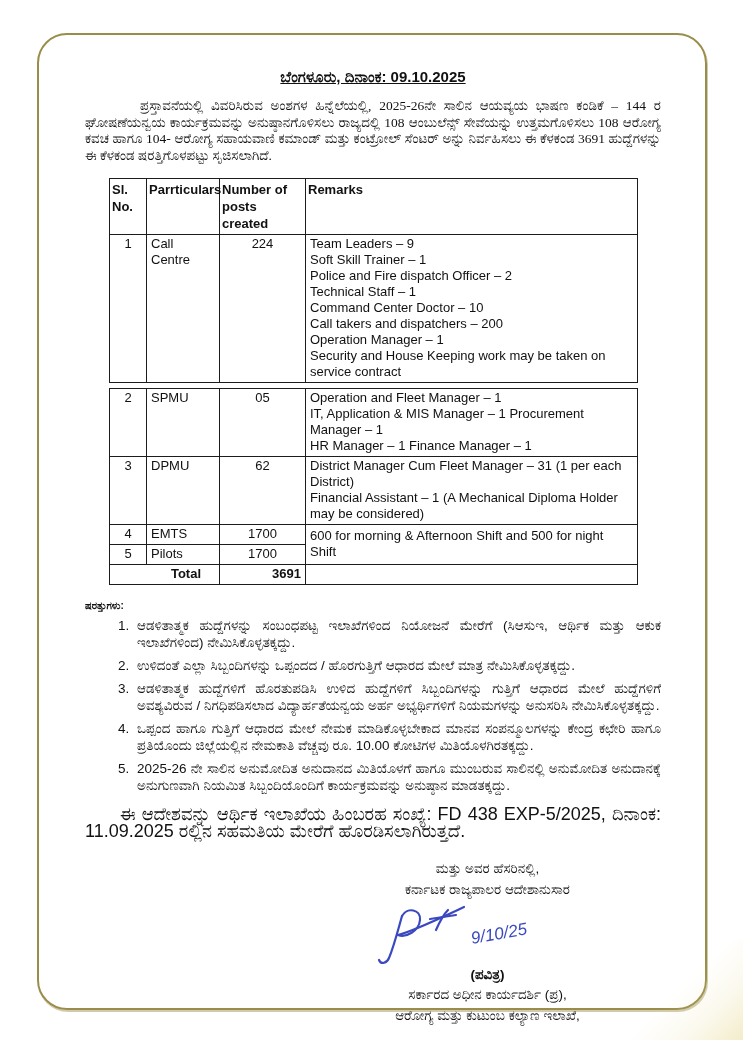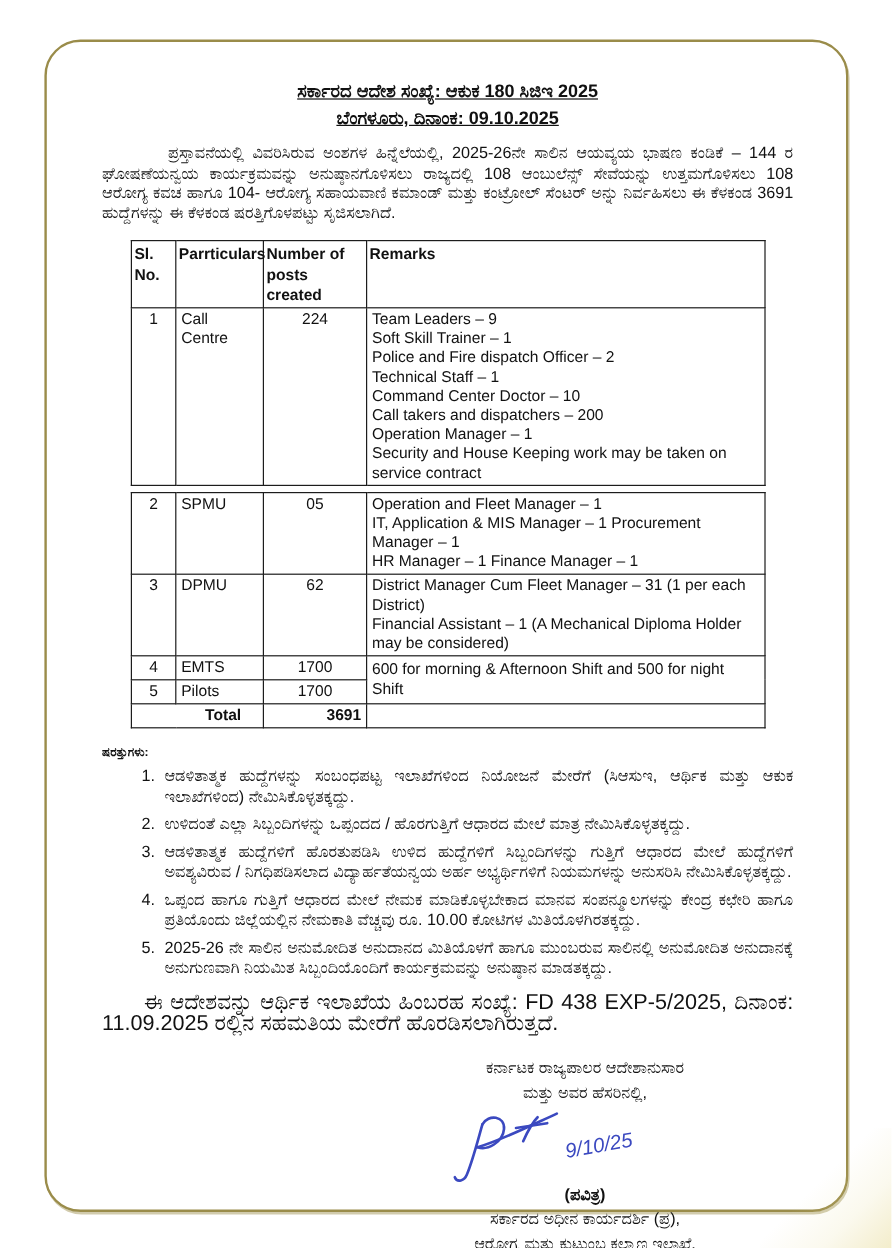--- a/index.html
+++ b/index.html
@@ -18,20 +18,21 @@
     position:absolute;right:0;bottom:0;width:110px;height:100px;
     background:linear-gradient(315deg, rgba(233,222,160,.55) 0%, rgba(233,222,160,.18) 28%, transparent 55%);
     pointer-events:none;
   }
   .content{position:absolute;left:85px;top:66px;width:576px;}
   .doc-head{text-align:center;font-weight:bold;font-size:15px;line-height:22px;}
   .doc-head div{text-decoration:underline;}
   .preamble{
     margin-top:10px;font-size:13.5px;line-height:16.5px;text-align:justify;
     text-indent:55px;
+    font-family:Liberation Serif, serif;
   }
   table{border-collapse:collapse;table-layout:fixed;margin-left:24px;width:528px;font-size:13px;}
   th,td{border:1.5px solid #1c1c1c;padding:1px 4px 2px 4px;vertical-align:top;line-height:16px;}
   th{font-weight:bold;text-align:left;white-space:pre-line;line-height:17px;padding:2px 2px;}
   td.c{text-align:center;}
   td.remarks{white-space:pre-line;}
   .tbl1{margin-top:4px;}
   .tbl2{margin-top:5px;}
   .tbl2 tr:first-child th, .tbl2 tr:first-child td{border-top-width:1px;}
   .total-label{font-weight:bold;text-align:right;padding-right:18px;}
@@ -51,21 +52,20 @@
 </style>
 </head>
 <body>
 
 <div class="frame"></div>
 <div class="scan-tint"></div>
 
 <div class="content">
 
   <div class="doc-head">
-    <div>ಸರ್ಕಾರದ ಆದೇಶ ಸಂಖ್ಯೆ: ಆಕುಕ 180  ಸಿಜಿಇ 2025</div>
     <div>ಬೆಂಗಳೂರು, ದಿನಾಂಕ: 09.10.2025</div>
   </div>
 
   <p class="preamble">ಪ್ರಸ್ತಾವನೆಯಲ್ಲಿ ವಿವರಿಸಿರುವ ಅಂಶಗಳ ಹಿನ್ನೆಲೆಯಲ್ಲಿ, 2025-26ನೇ ಸಾಲಿನ ಆಯವ್ಯಯ ಭಾಷಣ ಕಂಡಿಕೆ – 144 ರ ಘೋಷಣೆಯನ್ವಯ ಕಾರ್ಯಕ್ರಮವನ್ನು ಅನುಷ್ಠಾನಗೊಳಿಸಲು ರಾಜ್ಯದಲ್ಲಿ 108 ಆಂಬುಲೆನ್ಸ್ ಸೇವೆಯನ್ನು ಉತ್ತಮಗೊಳಿಸಲು 108 ಆರೋಗ್ಯ ಕವಚ ಹಾಗೂ 104- ಆರೋಗ್ಯ ಸಹಾಯವಾಣಿ ಕಮಾಂಡ್ ಮತ್ತು ಕಂಟ್ರೋಲ್ ಸೆಂಟರ್ ಅನ್ನು ನಿರ್ವಹಿಸಲು ಈ ಕೆಳಕಂಡ 3691 ಹುದ್ದೆಗಳನ್ನು ಈ ಕೆಳಕಂಡ ಷರತ್ತಿಗೊಳಪಟ್ಟು ಸೃಜಿಸಲಾಗಿದೆ.</p>
 
   <table class="tbl1">
     <colgroup>
         <col class="col-sl">
         <col class="col-part">
         <col class="col-num">
@@ -145,22 +145,22 @@
       <li>ಉಳಿದಂತೆ ಎಲ್ಲಾ ಸಿಬ್ಬಂದಿಗಳನ್ನು ಒಪ್ಪಂದದ / ಹೊರಗುತ್ತಿಗೆ ಆಧಾರದ ಮೇಲೆ ಮಾತ್ರ ನೇಮಿಸಿಕೊಳ್ಳತಕ್ಕದ್ದು.</li>
       <li>ಆಡಳಿತಾತ್ಮಕ ಹುದ್ದೆಗಳಿಗೆ ಹೊರತುಪಡಿಸಿ ಉಳಿದ ಹುದ್ದೆಗಳಿಗೆ ಸಿಬ್ಬಂದಿಗಳನ್ನು ಗುತ್ತಿಗೆ ಆಧಾರದ ಮೇಲೆ ಹುದ್ದೆಗಳಿಗೆ ಅವಶ್ಯವಿರುವ / ನಿಗಧಿಪಡಿಸಲಾದ ವಿದ್ಯಾರ್ಹತೆಯನ್ವಯ ಅರ್ಹ ಅಭ್ಯರ್ಥಿಗಳಿಗೆ ನಿಯಮಗಳನ್ನು ಅನುಸರಿಸಿ ನೇಮಿಸಿಕೊಳ್ಳತಕ್ಕದ್ದು.</li>
       <li>ಒಪ್ಪಂದ ಹಾಗೂ ಗುತ್ತಿಗೆ ಆಧಾರದ ಮೇಲೆ ನೇಮಕ ಮಾಡಿಕೊಳ್ಳಬೇಕಾದ ಮಾನವ ಸಂಪನ್ಮೂಲಗಳನ್ನು ಕೇಂದ್ರ ಕಛೇರಿ ಹಾಗೂ ಪ್ರತಿಯೊಂದು ಜಿಲ್ಲೆಯಲ್ಲಿನ ನೇಮಕಾತಿ ವೆಚ್ಚವು ರೂ. 10.00 ಕೋಟಿಗಳ ಮಿತಿಯೊಳಗಿರತಕ್ಕದ್ದು.</li>
       <li>2025-26 ನೇ ಸಾಲಿನ ಅನುಮೋದಿತ ಅನುದಾನದ ಮಿತಿಯೊಳಗೆ ಹಾಗೂ ಮುಂಬರುವ ಸಾಲಿನಲ್ಲಿ ಅನುಮೋದಿತ ಅನುದಾನಕ್ಕೆ ಅನುಗುಣವಾಗಿ ನಿಯಮಿತ ಸಿಬ್ಬಂದಿಯೊಂದಿಗೆ ಕಾರ್ಯಕ್ರಮವನ್ನು ಅನುಷ್ಠಾನ ಮಾಡತಕ್ಕದ್ದು.</li>
     </ol>
   </div>
 
   <p class="closing">ಈ ಆದೇಶವನ್ನು ಆರ್ಥಿಕ ಇಲಾಖೆಯ ಹಿಂಬರಹ ಸಂಖ್ಯೆ: FD 438 EXP-5/2025, ದಿನಾಂಕ: 11.09.2025 ರಲ್ಲಿನ ಸಹಮತಿಯ ಮೇರೆಗೆ ಹೊರಡಿಸಲಾಗಿರುತ್ತದೆ.</p>
 
   <div class="sig-block">
+    <div>ಮತ್ತು ಅವರ ಹೆಸರಿನಲ್ಲಿ,</div>
     <div>ಕರ್ನಾಟಕ ರಾಜ್ಯಪಾಲರ ಆದೇಶಾನುಸಾರ</div>
-    <div>ಮತ್ತು ಅವರ ಹೆಸರಿನಲ್ಲಿ,</div>
     <div class="sig-art">
       <svg width="220" height="64" viewBox="0 0 220 64" style="position:absolute;left:52px;top:0;">
         <g fill="none" stroke="#3b49c0" stroke-width="2.2" stroke-linecap="round">
           <path d="M30,14 C26,28 22,44 17,56 C15,61 9,63 7,58"></path>
           <path d="M30,14 C35,5 49,7 48,18 C47,29 34,36 26,33"></path>
           <path d="M26,33 C44,28 68,16 92,5"></path>
           <path d="M64,28 C68,19 72,12 76,8"></path>
           <path d="M58,17 L84,13"></path>
         </g>
         <text x="100" y="42" transform="rotate(-10 100 42)" font-size="17" font-style="italic" fill="#3b49c0">9/10/25</text>

